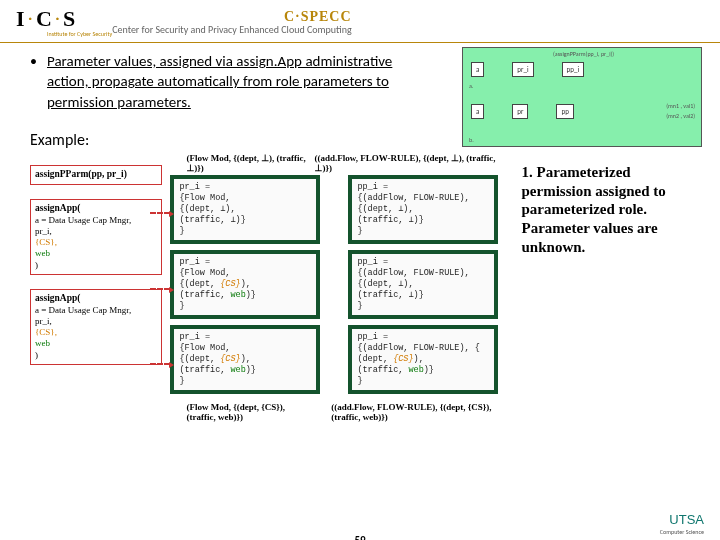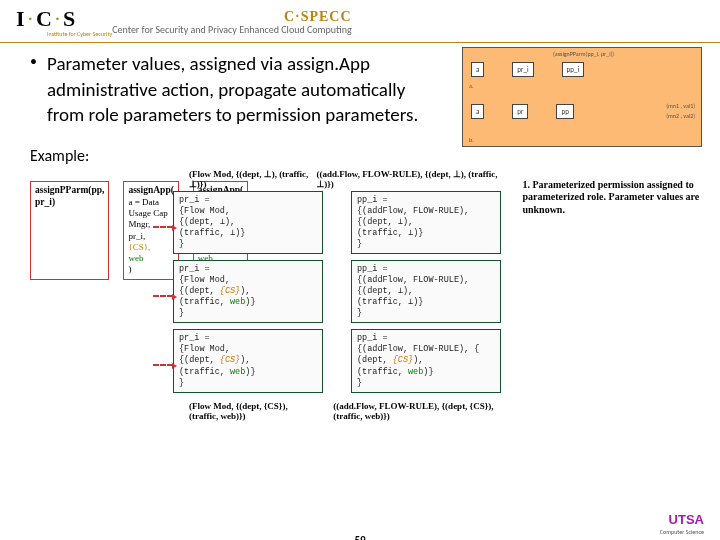--- a/index.html
+++ b/index.html
@@ -25,76 +25,76 @@
   .title {
     flex: 1; text-align: center;
     font-size: 22px; font-weight: bold; color: #000;
   }
   .logo-right { text-align:right; }
   .logo-right .main { font-family:"Times New Roman",serif; font-size:14px; font-weight:bold; color:#b8860b; letter-spacing:1px;}
   .logo-right .sub { font-size:10px; color:#666; display:block; margin-top:-2px;}
   .body { padding: 8px 18px 0 30px; position:relative; }
   .bullet-row { display:flex; align-items:flex-start; gap:10px; }
   .bullet-row .dot { font-size:14px; color:#000; line-height:1.6; }
-  .bullet-text { font-size:19px; color:#000; line-height:1.35; max-width:380px; }
+  .bullet-text { font-size:15px; color:#000; line-height:1.35; max-width:380px;text-decoration:underline; }
   .top-diagram {
     position:absolute; right:18px; top:4px;
     width:240px; height:100px;
-    border:1px solid #555; background:#fdba74;
+    border:1px solid #555; background:#86efac;
     font-size:7px; color:#333;
   }
   .top-diagram .row { position:absolute; display:flex; align-items:center; }
   .top-diagram .box { border:1px solid #444; padding:2px 4px; background:#fff; font-size:7px;}
   .top-diagram .labelbar { position:absolute; font-size:6px; color:#555;}
   .example-label { font-size:16px; color:#000; margin-top:18px; margin-bottom:4px;}
   .mid {
     position:relative; margin-top:2px;
     display:flex; gap:0; align-items:flex-start;
   }
-  .left-col { width:135px; display:flex; flex-direction:row; gap:14px; padding-top:12px;}
+  .left-col { width:135px; display:flex; flex-direction:column; gap:14px; padding-top:12px;}
   .left-block {
     border:1px solid #c33; background:#fff;
     font-size:9px; color:#000; padding:3px 4px; line-height:1.25;
     font-family:"Times New Roman",serif;
   }
   .left-block .hd { font-weight:bold; font-size:9.5px;}
   .center-col { width:360px; position:relative; }
   .head-line { display:flex; justify-content:space-between; font-size:9px; font-family:"Times New Roman",serif; font-weight:bold; padding:0 16px 2px 24px; color:#000;}
   .triple { display:flex; flex-direction:column; }
   .pair-row { display:flex; align-items:stretch; gap:28px; padding:0 8px 6px 8px; position:relative;}
   .codebox {
-    border:1px solid #14532d; background:#fafafa;
+    border:4px solid #14532d; background:#fafafa;
     font-family:"Consolas","Courier New",monospace;
     font-size:8.5px; color:#222; padding:3px 5px;
     line-height:1.3; width:150px;
   }
   .codebox .hl-o { color:#d17a00;font-style:italic; }
   .codebox .hl-g { color:#0a7a0a; }
   .arrow-dash {
     position:absolute; left:-12px; top:50%;
     width:20px; border-top:2px dashed #c33;
   }
   .arrow-dash::after{
     content:""; position:absolute; right:-4px; top:-3px;
     border-left:5px solid #c33; border-top:3px solid transparent; border-bottom:3px solid transparent;
   }
   .right-col { width:190px; display:flex; flex-direction:column; gap:24px; padding-top:10px; padding-left:6px;}
   .note {
-    font-size:10px; font-family:"Times New Roman",serif;
+    font-size:15px; font-family:"Times New Roman",serif;
     font-weight:bold; color:#000; line-height:1.25;
   }
   .bottom-line { display:flex; justify-content:space-between; font-size:9px; font-family:"Times New Roman",serif; font-weight:bold; padding:2px 16px 0 24px;gap:24px;}
   .footer {
     position:absolute; bottom:6px; left:0; right:0;
     display:flex; align-items:center; justify-content:center;
     padding:0 16px;
   }
   .pagenum { font-size:11px; font-weight:bold; position:absolute; left:50%; transform:translateX(-50%);margin-top:12px;}
   .utsa { position:absolute; right:16px; bottom:4px; text-align:right;}
-  .utsa .u { font-size:13px; font-weight:bold; color:#a21caf; font-family:Arial,sans-serif;}
+  .utsa .u { font-size:13px; font-weight:normal; color:#0f766e; font-family:Arial,sans-serif;}
   .utsa .s { font-size:6px; color:#555; display:block;}
 </style>
 </head>
 <body>
 
 <div class="header">
   <div>
     <div class="logo-left">
         <span>I</span>
         <span class="bar">·</span>

